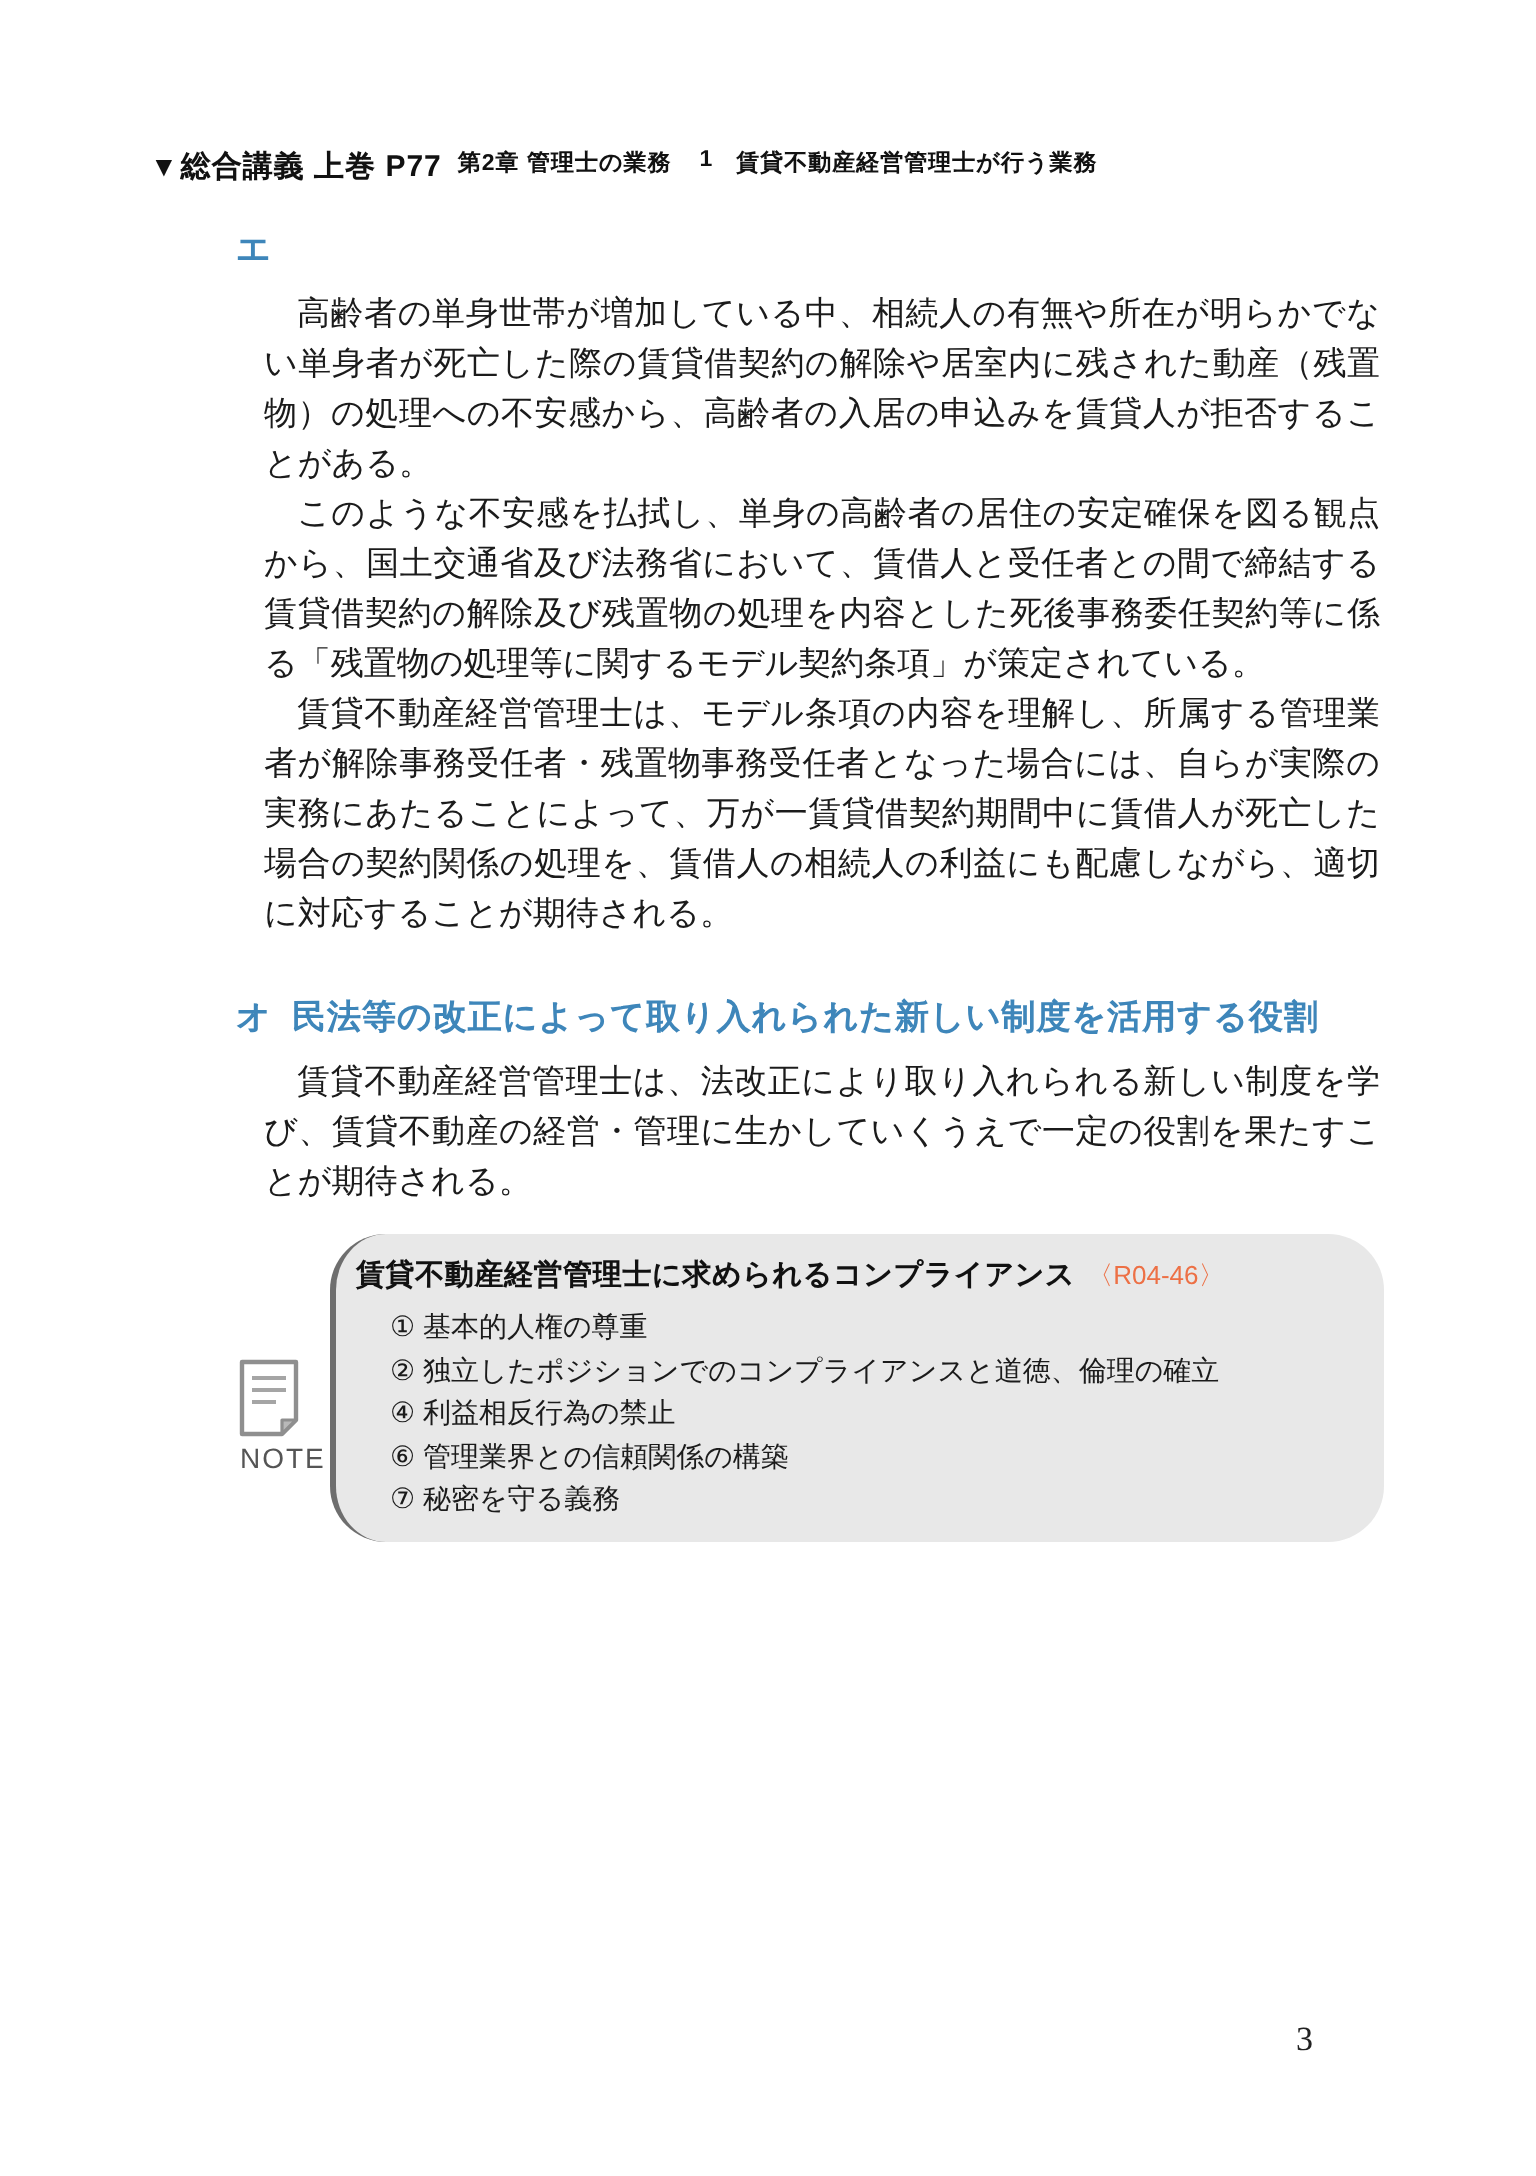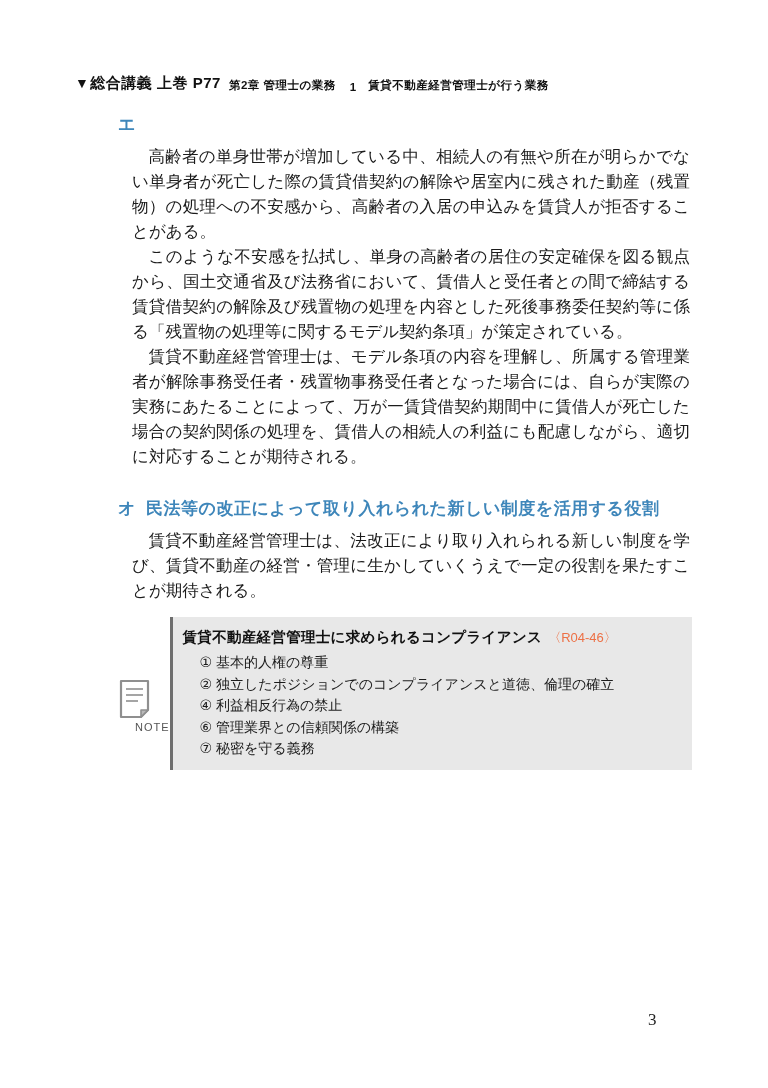--- a/index.html
+++ b/index.html
@@ -12,21 +12,21 @@
     overflow: hidden;
     color: #1b1b1b;
   }
 
   
   .doc-header {
     position: absolute;
     top: 74px;
     left: 75px;
     display: flex;
-    align-items: flex-end;
+    align-items: flex-start;
     white-space: nowrap;
     font-family: "Liberation Sans", "DejaVu Sans", sans-serif;
     color: #111;
   }
   .doc-header .hdr-main {
     font-size: 15px;
     font-weight: bold;
     letter-spacing: 0.5px;
   }
   .doc-header .hdr-marker { font-size: 14px; margin-right: 1px; }
@@ -88,30 +88,31 @@
   }
   .note-gutter {
     flex: 0 0 47px;
     display: flex;
     flex-direction: column;
     align-items: flex-start;
     padding-top: 62px;
   }
   .note-icon-label {
     font-family: "Liberation Sans", "DejaVu Sans", sans-serif;
-    font-size: 11px;
+    font-size: 14px;
     letter-spacing: 1px;
     color: #555;
-    margin: 2px 0 0 17px;
+    margin: 2px 0 0 2px;
   }
   .note-box {
     flex: 1 1 auto;
     background: #e8e8e8;
     border-left: 3px solid #6e6e6e;
     padding: 9px 12px 10px 10px;
+    border-radius: 28px;
   }
   .note-title-line {
     font-family: "Liberation Sans", "DejaVu Sans", sans-serif;
     font-size: 14.5px;
     line-height: 23px;
     color: #111;
   }
   .note-title { font-weight: bold; letter-spacing: 0.3px; }
   .note-ref {
     font-weight: normal;

